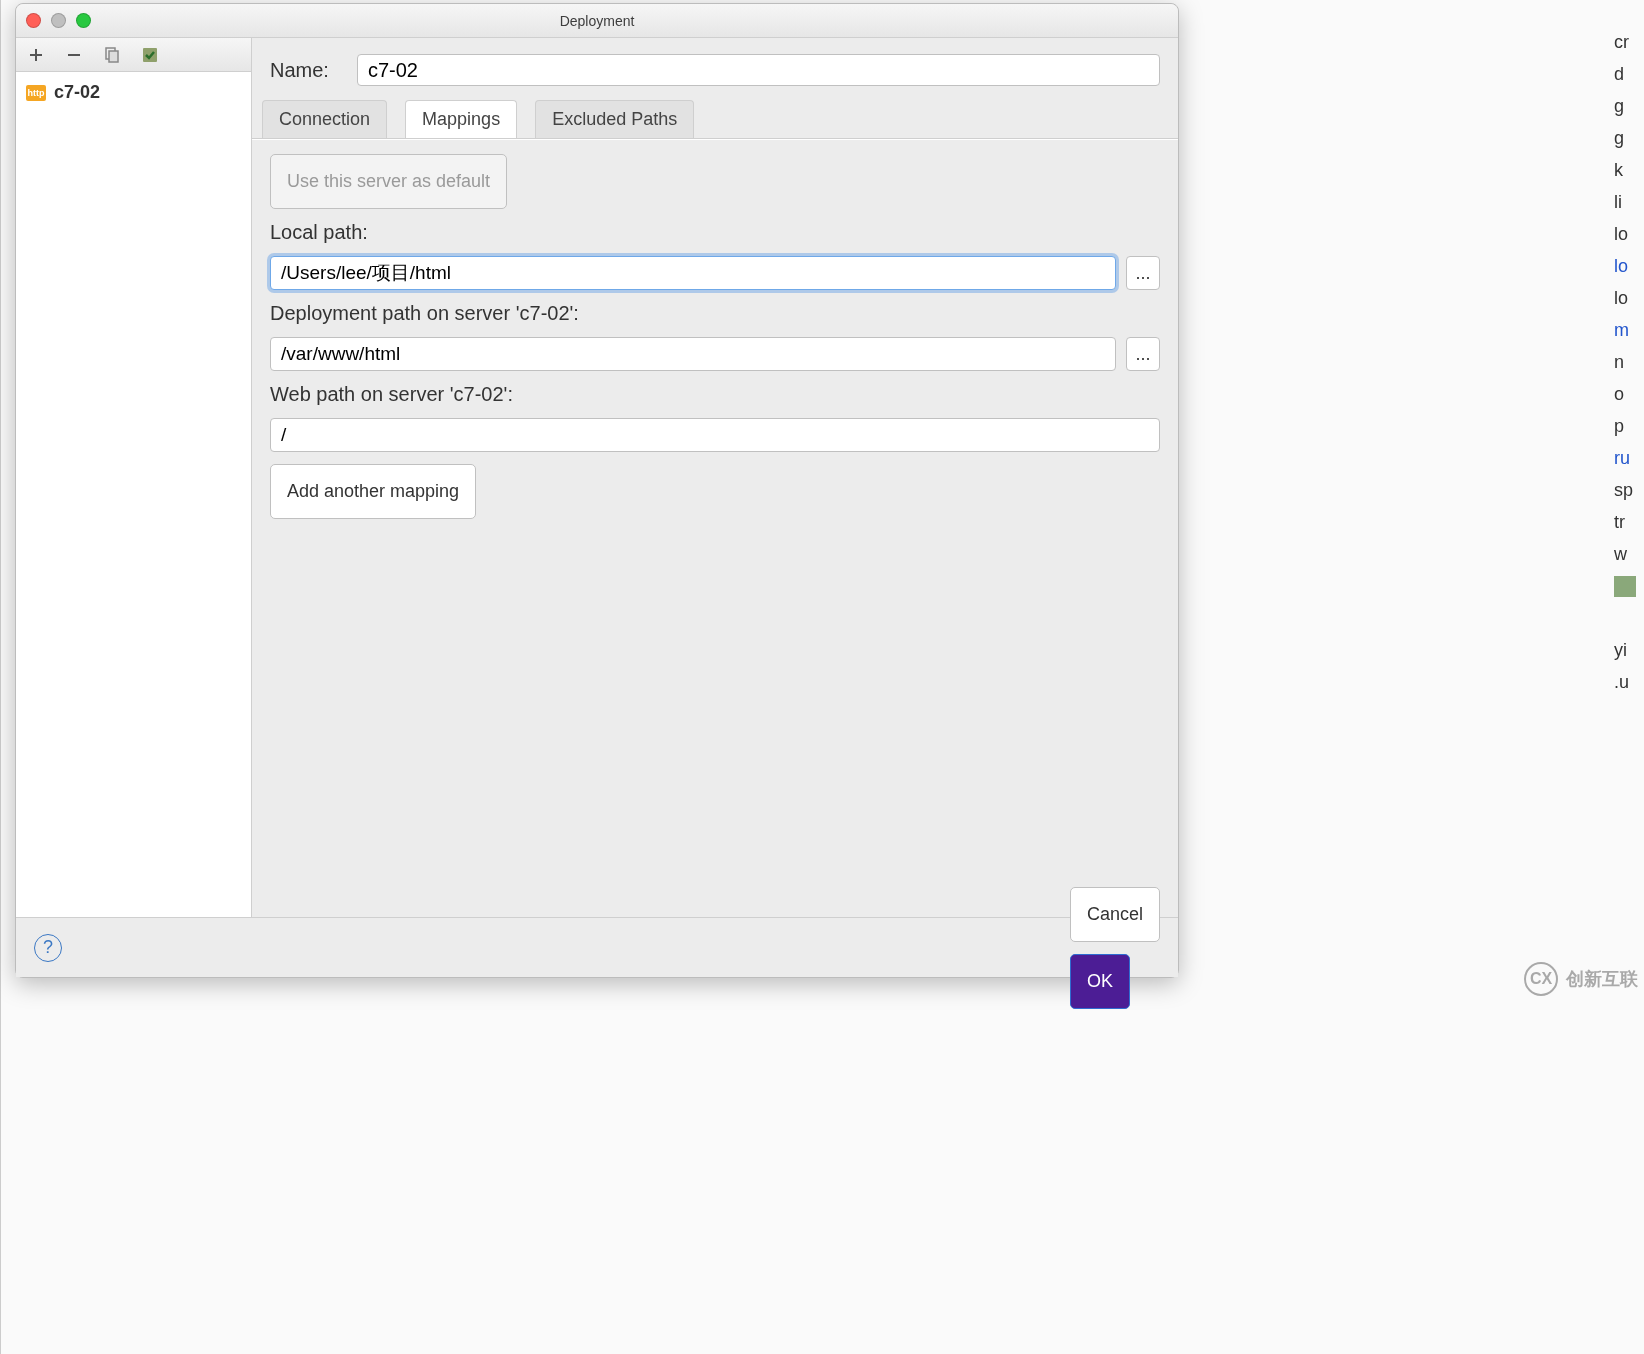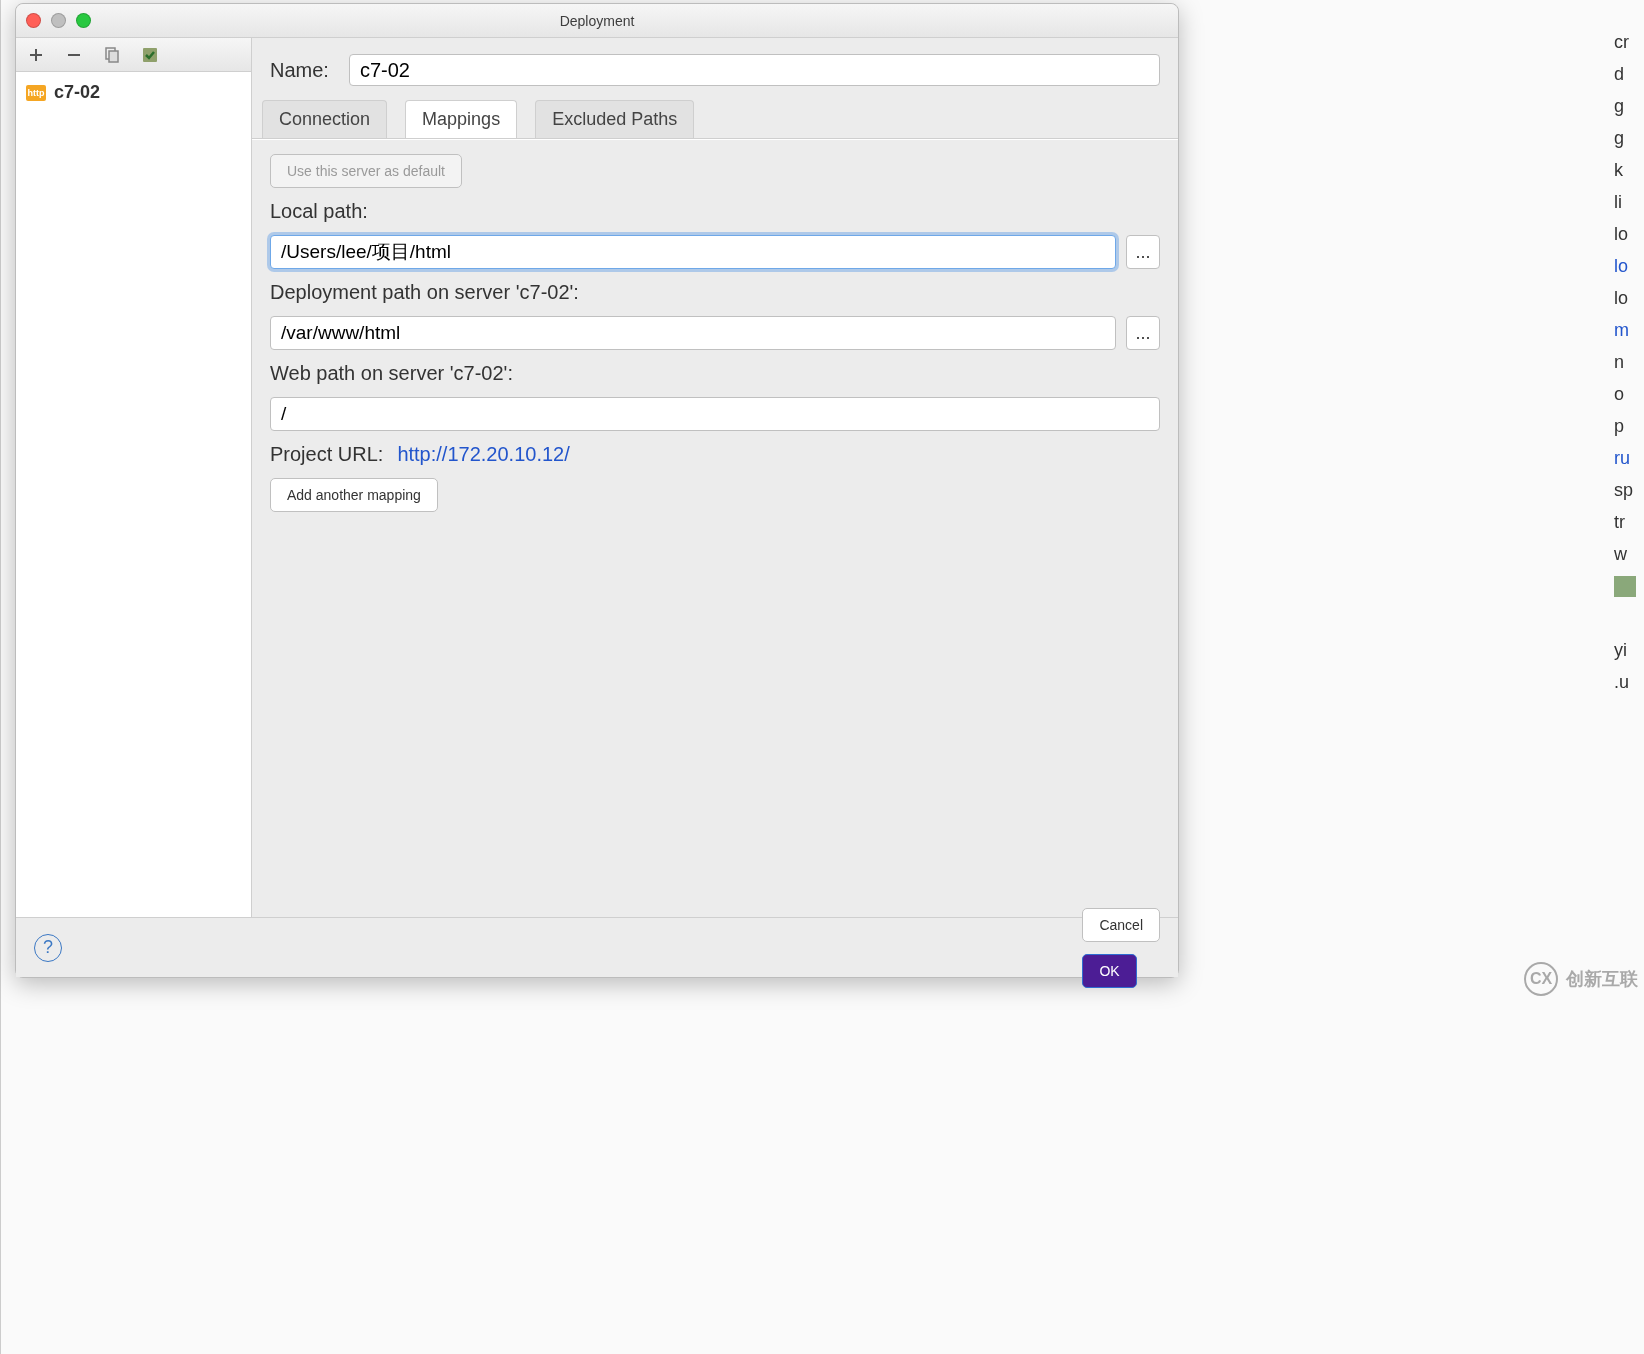--- a/index.html
+++ b/index.html
@@ -104,21 +104,21 @@
     border-radius: 2px;
   }
 
   
   .main {
     flex: 1;
     background: #ececec;
     display: flex; flex-direction: column;
   }
   .name-row {
-    display: flex; align-items: center; gap: 20px;
+    display: flex; align-items: center; gap: 28px;
     padding: 16px 18px 14px 18px;
   }
   .name-row label { font-size: 20px; color: #333; }
   .name-row input {
     flex: 1; height: 32px; padding: 4px 10px;
     border: 1px solid #c0c0c0; border-radius: 4px;
     font-size: 20px; background: #fff;
   }
 
   .tabs {
@@ -138,25 +138,25 @@
   }
   .tab.active { background: #fff; }
 
   .form-area {
     padding: 14px 18px;
     display: flex; flex-direction: column; gap: 12px;
     border-top: 1px solid #fff;
   }
   .btn {
     display: inline-block;
-    padding: 8px 16px;
+    padding: 16px 16px;
     background: #fff;
     border: 1px solid #c0c0c0;
     border-radius: 5px;
-    font-size: 14px; color: #333;
+    font-size: 18px; color: #333;
     cursor: pointer;
     width: fit-content;
   }
   .btn.disabled { color: #9a9a9a; background: #f3f3f3; cursor: default; }
   .field-label { font-size: 20px; color: #333; }
   .input-row { display: flex; gap: 10px; align-items: center; }
   .text-input {
     flex: 1; height: 34px; padding: 4px 10px;
     border: 1px solid #c0c0c0; border-radius: 4px;
     font-size: 19px; background: #fff;
@@ -299,24 +299,20 @@
         <div class="input-row">
           <input class="text-input" type="text" value="/var/www/html" style="">
           <div class="browse-btn">...</div>
         </div>
 
         <div class="field-label">Web path on server 'c7-02':</div>
         <div class="input-row">
           <input class="text-input" type="text" value="/" style="">
         </div>
 
-        <div class="proj-url-row">
-          <span>Project URL:</span>
-          <a href="#">http://172.20.10.12/</a>
-        </div>
 
         <button class="btn">Add another mapping</button>
       </div>
     </div>
   </div>
 
   <div class="footer">
     <div class="help">?</div>
     <div class="footer-right">
       <button class="btn">Cancel</button>

